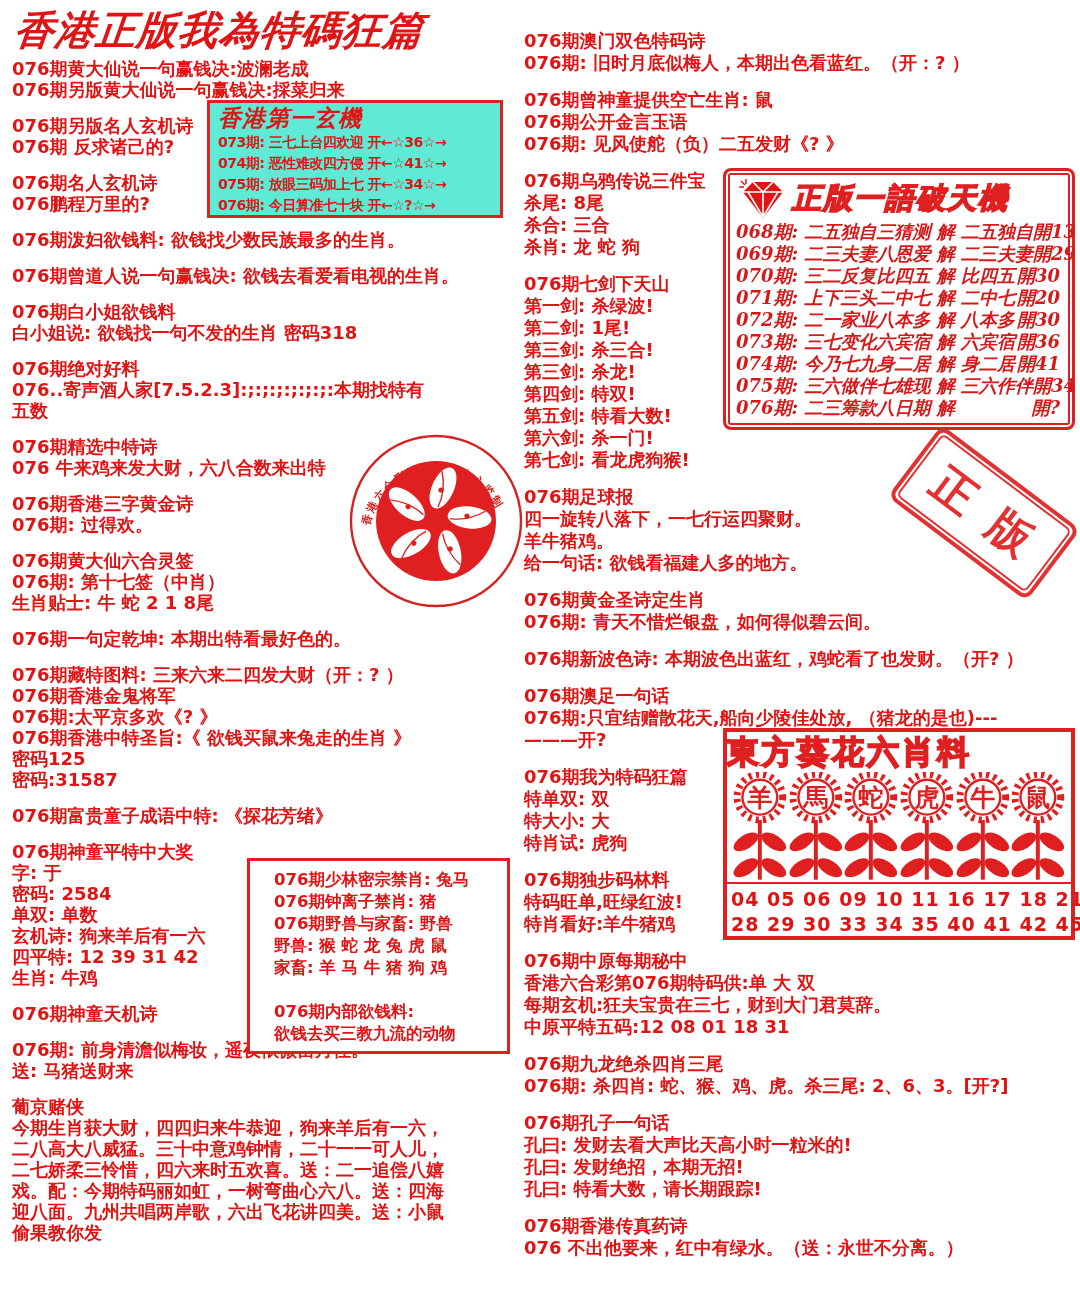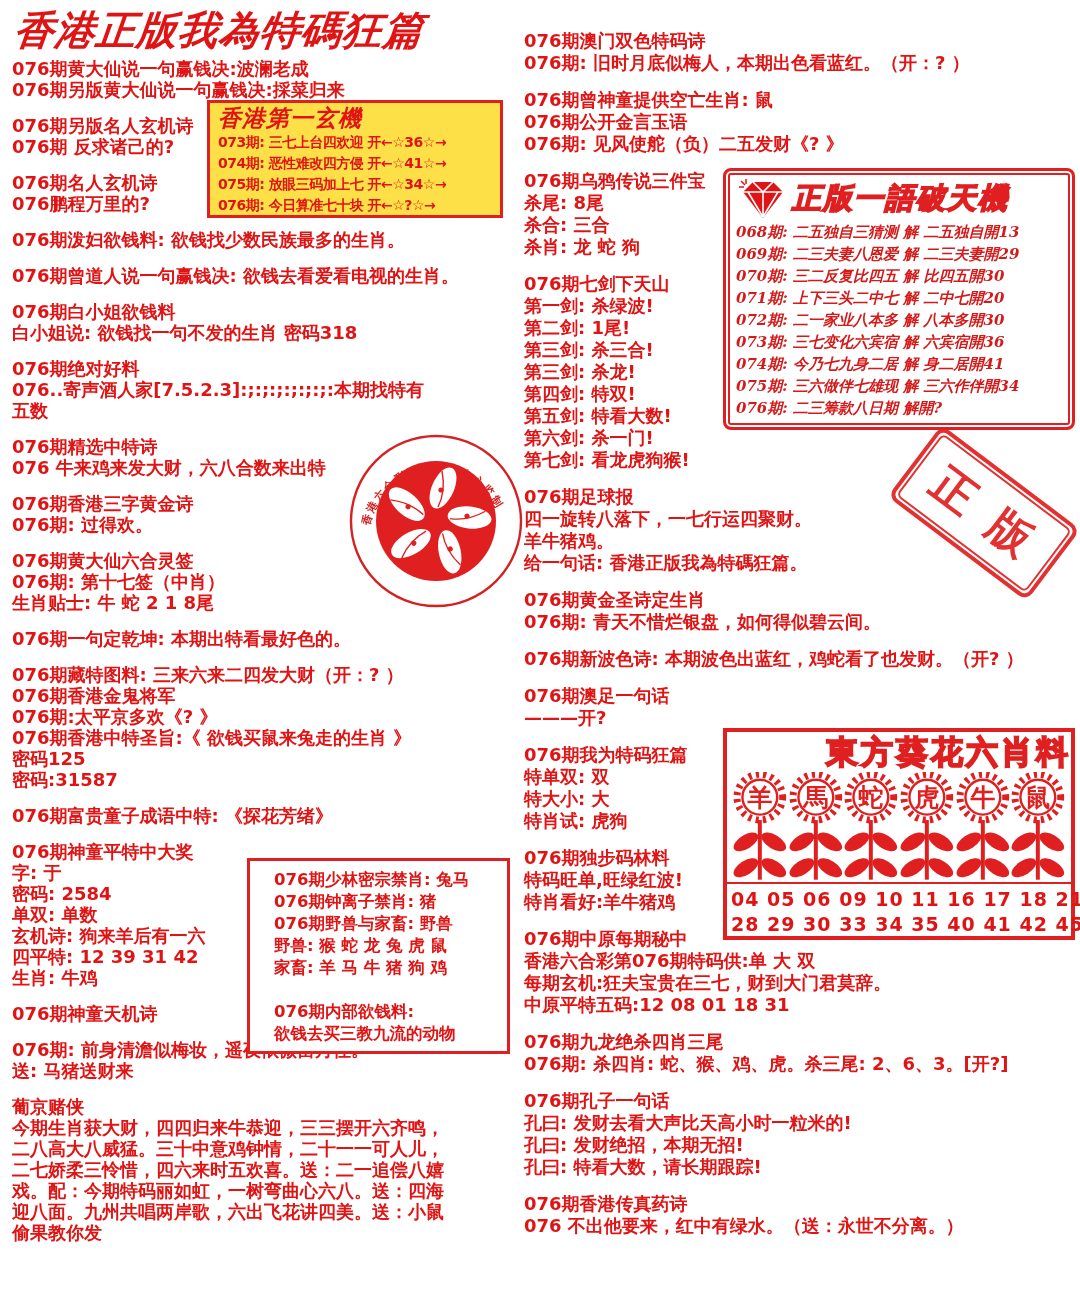--- a/index.html
+++ b/index.html
@@ -21,56 +21,56 @@
     transform:skewX(-6deg);transform-origin:left bottom;white-space:nowrap;
     margin:0 0 6px 0;
   }
   .block{margin:0 0 15px 0;}
   .line{font-size:18px;line-height:21px;white-space:nowrap;}
   .col-right .line{line-height:22px;}
 
   
   .hk-box{
     position:absolute;left:207px;top:100px;width:296px;height:118px;
-    border:3px solid var(--bred);background:#fde047;box-sizing:border-box;
+    border:3px solid var(--bred);background:#5eead4;box-sizing:border-box;
     padding:2px 8px;z-index:3;
   }
   .hk-title{font-size:23px;line-height:27px;font-style:italic;letter-spacing:1px;}
   .hk-row{font-size:14px;line-height:21px;white-space:nowrap;letter-spacing:-0.5px;}
 
   
   .tj-box{
     position:absolute;left:723px;top:168px;width:352px;height:262px;
     border:3px solid var(--bred);border-radius:8px;background:#fff;box-sizing:border-box;
     box-shadow:inset 0 0 0 2px #fff, inset 0 0 0 4px var(--bred);
     padding:6px 12px 4px 10px;z-index:3;
   }
   .tj-head{display:flex;align-items:center;gap:4px;height:44px;}
   .tj-title{
     font-size:29px;font-style:italic;letter-spacing:2px;white-space:nowrap;
     color:#6d28d9;-webkit-text-stroke:1.6px var(--bred);text-shadow:0 0 1px var(--bred);
   }
-  .tj-row{display:flex;font-family:"DejaVu Serif",serif;
-    font-style:italic;font-size:15px;line-height:22px;white-space:nowrap;color:#d41a1a;}
+  .tj-row{display:flex;justify-content:space-between;font-family:"DejaVu Serif",serif;
+    font-style:italic;font-size:18px;line-height:22px;white-space:nowrap;color:#d41a1a;}
 
   
   .sl-box{
     position:absolute;left:247px;top:858px;width:263px;height:196px;
     border:3px solid var(--bred);background:#fff;box-sizing:border-box;
     padding:8px 24px;z-index:3;
   }
   .sl-line{font-size:16.5px;line-height:22px;white-space:nowrap;min-height:22px;}
 
   
   .sun-box{
     position:absolute;left:723px;top:728px;width:352px;height:212px;
     border:4px solid var(--bred);background:#fff;box-sizing:border-box;z-index:2;
   }
   .sun-title{
-    text-align:right;font-size:32px;line-height:40px;letter-spacing:3px;white-space:nowrap;
+    text-align:left;font-size:32px;line-height:40px;letter-spacing:3px;white-space:nowrap;
     color:#fff;-webkit-text-stroke:1.8px var(--bred);text-shadow:0 0 1px var(--bred);
   }
   .flowers{display:flex;justify-content:space-between;padding:0 5px;height:110px;}
   .sun-nums{border-top:2px solid var(--bred);padding:3px 4px 0 4px;}
   .num-row{font-size:19px;line-height:25px;text-align:center;white-space:nowrap;letter-spacing:1px;}
 
   
   .bauhinia{position:absolute;left:347px;top:432px;width:178px;height:178px;z-index:1;}
 
   
@@ -206,21 +206,21 @@
           <div>
 
           <div class="line">076期: 前身清澹似梅妆，遥夜依微留月佳。</div>
             <div class="line">送: 马猪送财来</div>
           </div>
         </div>
         <div class="block">
           <div>
 
           <div class="line">葡京赌侠</div>
-            <div class="line">今期生肖获大财，四四归来牛恭迎，三三摆开六齐鸣，</div>
+            <div class="line">今期生肖获大财，四四归来牛恭迎，狗来羊后有一六，</div>
             <div class="line">二八高大八威猛。三十中意鸡钟情，二十一一可人儿，</div>
             <div class="line">二七娇柔三怜惜，四六来时五欢喜。送：二一追偿八嬉</div>
             <div class="line">戏。配：今期特码丽如虹，一树弯曲心六八。送：四海</div>
             <div class="line">迎八面。九州共唱两岸歌，六出飞花讲四美。送：小鼠</div>
             <div class="line">偷果教你发</div>
           </div>
         </div>
       </div>
   </div>
 
@@ -264,40 +264,41 @@
             <div class="line">第六剑: 杀一门!</div>
             <div class="line">第七剑: 看龙虎狗猴!</div>
           </div>
         </div>
         <div class="block">
           <div>
 
           <div class="line">076期足球报</div>
             <div class="line">四一旋转八落下，一七行运四聚财。</div>
             <div class="line">羊牛猪鸡。</div>
-            <div class="line">给一句话: 香港正版我為特碼狂篇。</div>
+            <div class="line">给一句话: 欲钱看福建人多的地方。</div>
           </div>
         </div>
         <div class="block">
           <div>
 
           <div class="line">076期黄金圣诗定生肖</div>
             <div class="line">076期: 青天不惜烂银盘，如何得似碧云间。</div>
           </div>
         </div>
         <div class="block">
           <div>
 
           <div class="line">076期新波色诗: 本期波色出蓝红，鸡蛇看了也发财。（开? ）</div>
           </div>
         </div>
         <div class="block">
           <div>
 
           <div class="line">076期澳足一句话</div>
+            <div class="line">076期:只宜结赠散花天,船向少陵佳处放, （猪龙的是也)---</div>
             <div class="line">———开?</div>
           </div>
         </div>
         <div class="block">
           <div>
 
           <div class="line">076期我为特码狂篇</div>
             <div class="line">特单双: 双</div>
             <div class="line">特大小: 大</div>
             <div class="line">特肖试: 虎狗</div>

